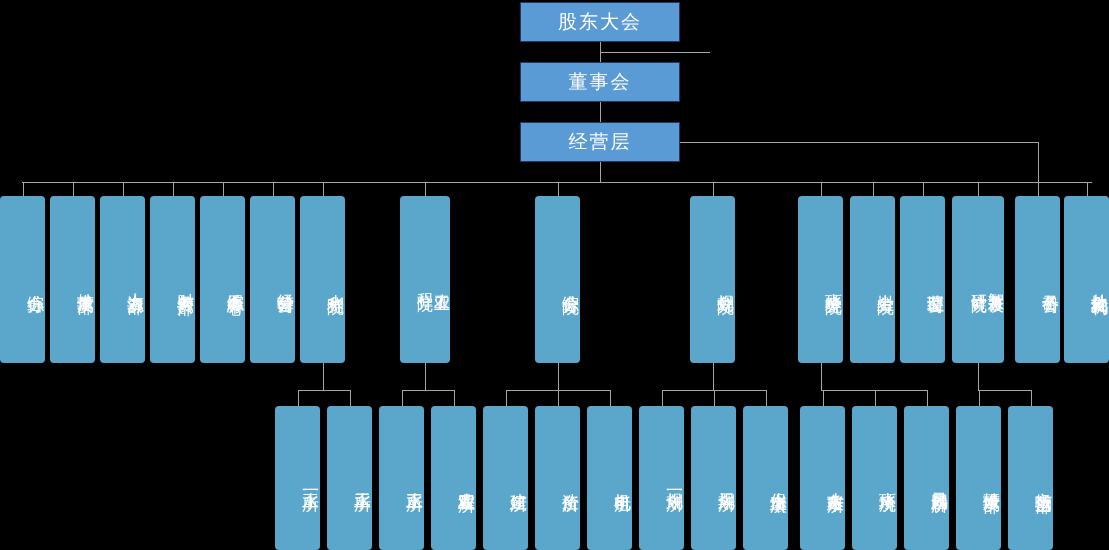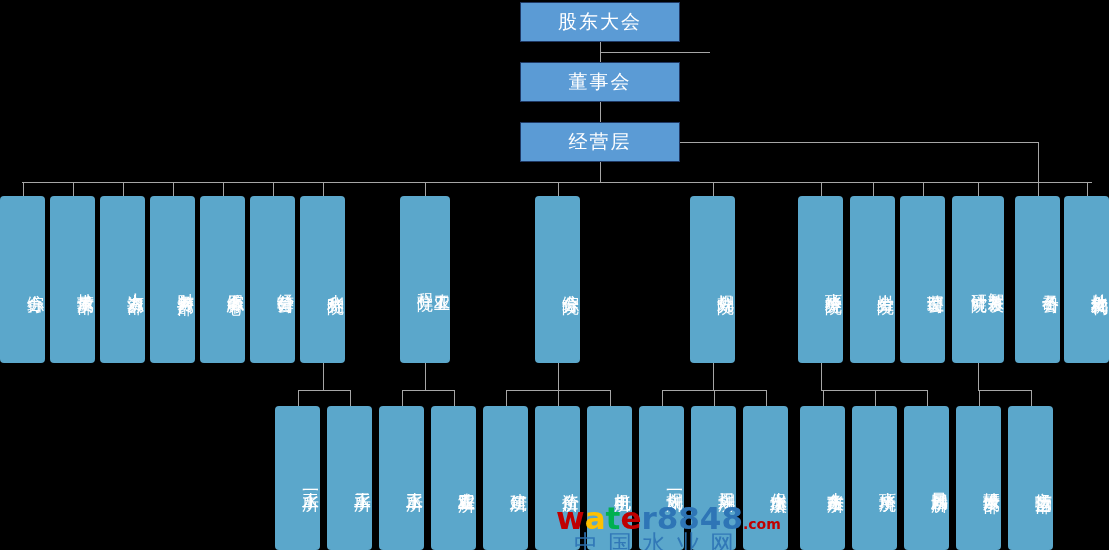--- a/index.html
+++ b/index.html
@@ -139,18 +139,14 @@
       <div class="ln lnh" style="left: 821px; top: 390px; width: 106px;"></div>
       <div class="ln lnv" style="left: 823px; top: 390px; height: 16px;"></div>
       <div class="ln lnv" style="left: 875px; top: 390px; height: 16px;"></div>
       <div class="ln lnv" style="left: 927px; top: 390px; height: 16px;"></div>
       <div class="ln lnv" style="left: 978px; top: 363px; height: 27px;"></div>
       <div class="ln lnh" style="left: 978px; top: 390px; width: 53px;"></div>
       <div class="ln lnv" style="left: 979px; top: 390px; height: 16px;"></div>
       <div class="ln lnv" style="left: 1031px; top: 390px; height: 16px;"></div>
     </div>
 
-  <div id="wm">
-    <div class="w1"><i style="color:#C00000">w</i><i style="color:#FFC000">a</i><i style="color:#00B050">t</i><i style="color:#C00000">e</i><i style="color:#2E75B6">r</i><i style="color:#2E75B6">8848</i><i class="dotcom">.com</i></div>
-    <div class="w2">中国水业网</div>
-  </div>
 
 </div>
 
 </body></html>

